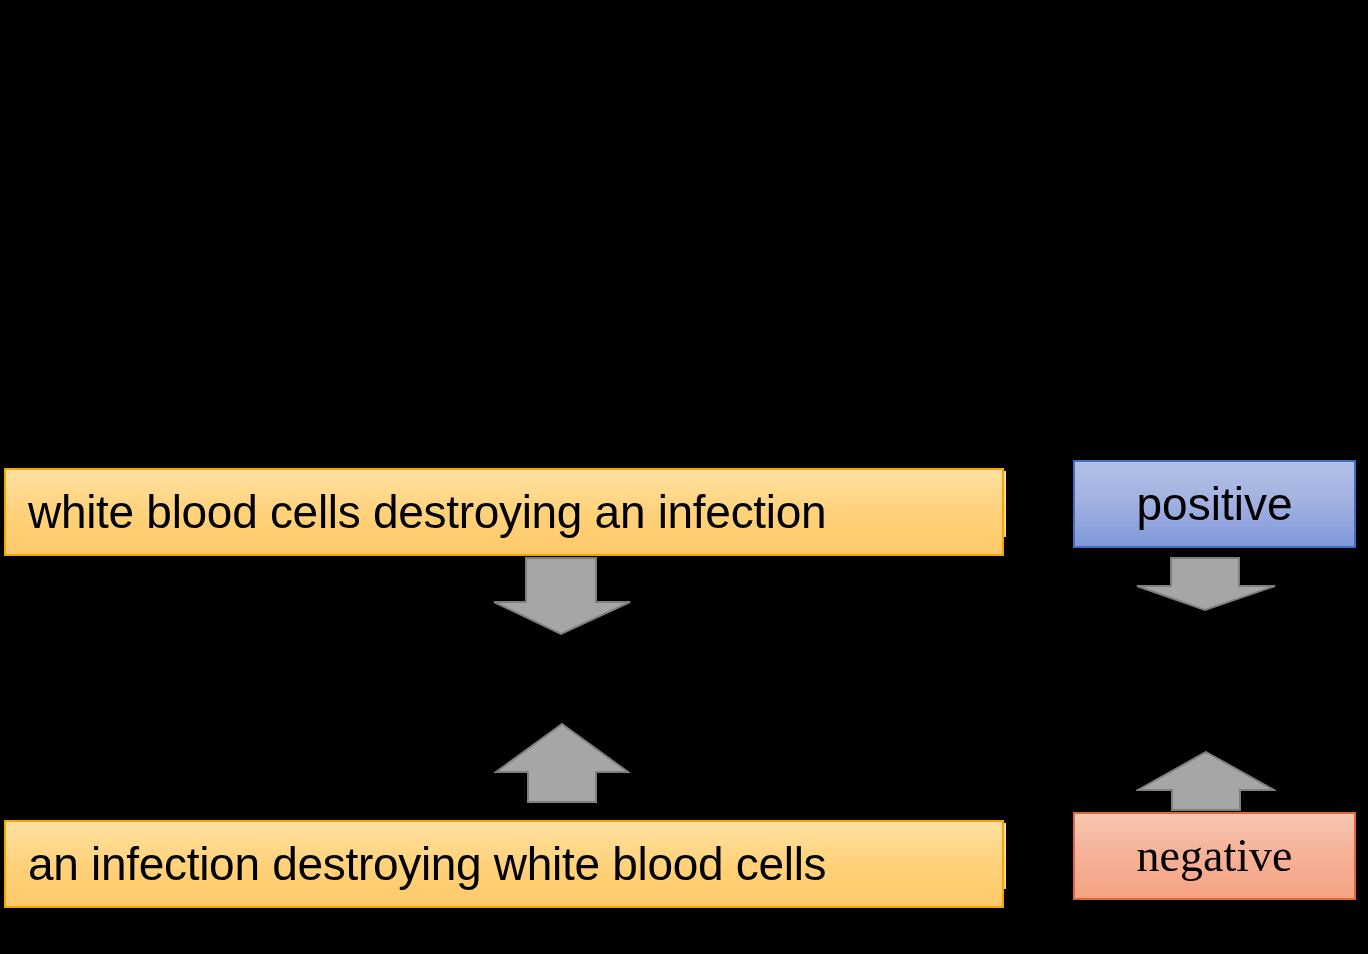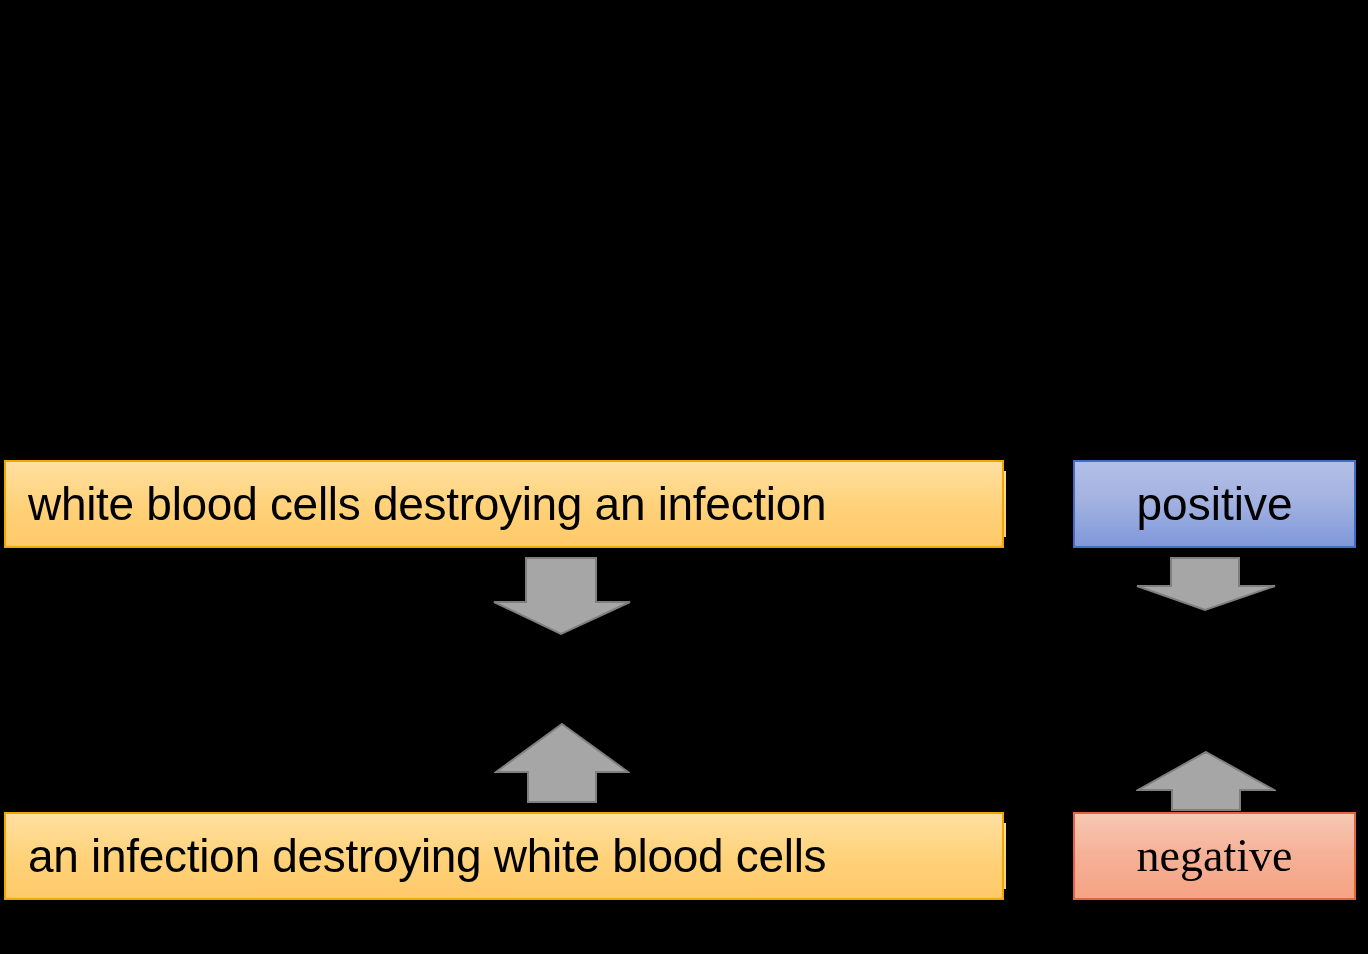--- a/index.html
+++ b/index.html
@@ -36,20 +36,21 @@
   .sentence-box {
     left: 4px;
     width: 1000px;
     height: 88px;
     border: 2px solid #F0A800;
     background: linear-gradient(to bottom, #FFE0A0 0%, #FFD178 55%, #FFC96A 100%);
     font-size: 46px;
     justify-content: flex-start;
     padding-left: 22px;
     letter-spacing: -0.3px;
+    margin-top: 8px;
   }
   #sentence-top    { top: 460px; }
   #sentence-bottom { top: 812px; }
 
   
   .sentence-tab {
     position: absolute;
     left: 1000px;
     width: 6px;
     height: 66px;

